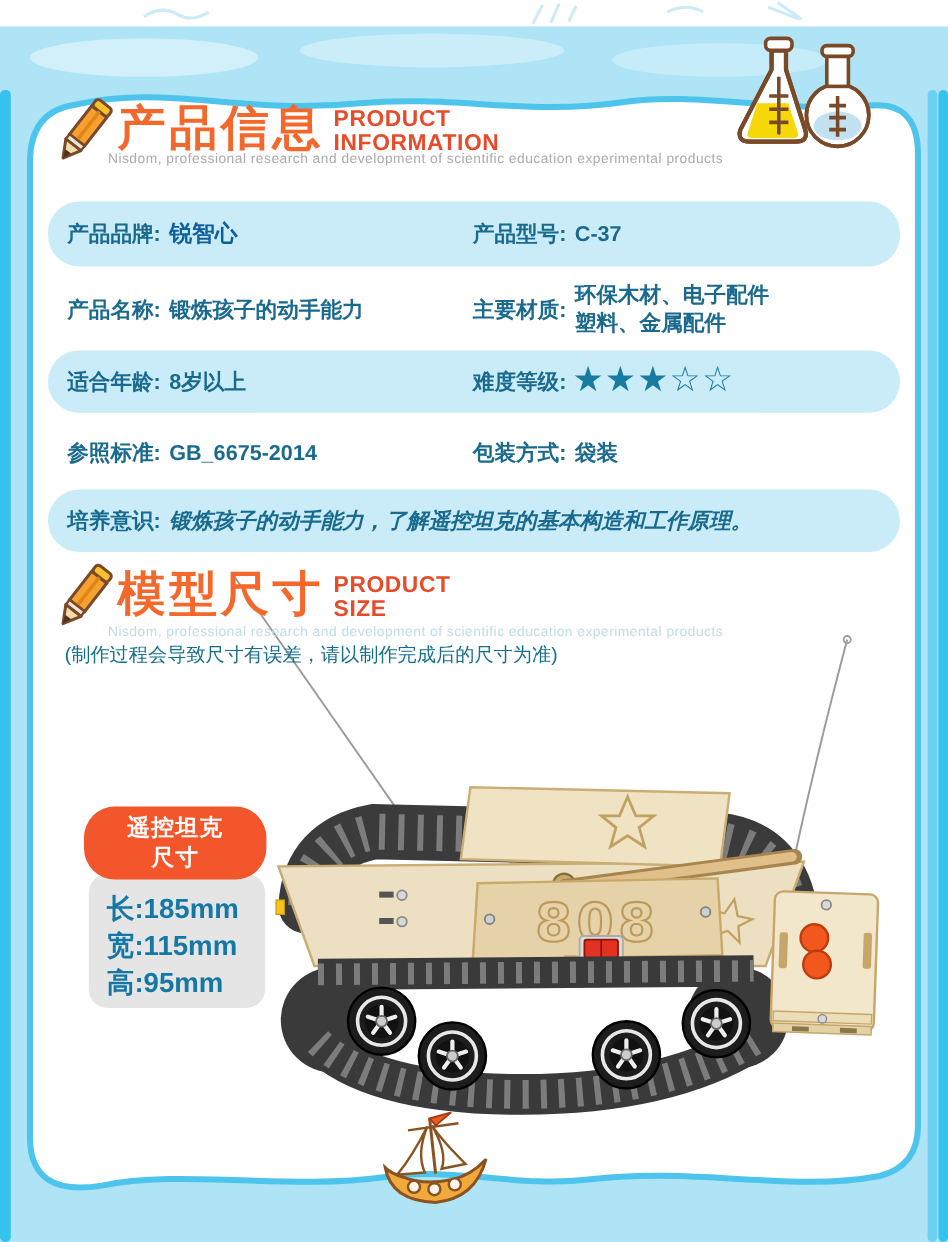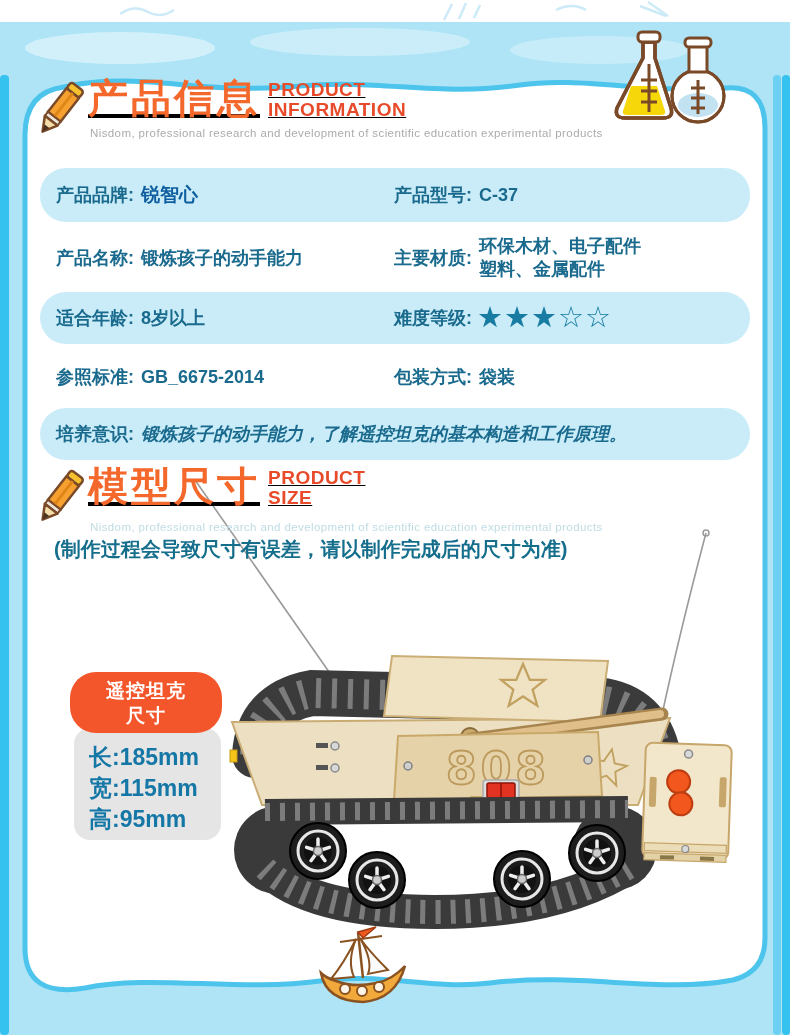--- a/index.html
+++ b/index.html
@@ -5,31 +5,31 @@
   html,body{margin:0;padding:0;background:#ffffff;}
   .canvas{position:relative;width:790px;height:1035px;overflow:hidden;
           font-family:"Liberation Sans","DejaVu Sans",sans-serif;background:#ffffff;}
   .canvas *{box-sizing:border-box;}
   svg{display:block;}
   .bg{position:absolute;left:0;top:0;z-index:0;}
   .flasks{position:absolute;left:605px;top:24px;z-index:3;}
   .figure{position:absolute;left:170px;top:460px;z-index:1;pointer-events:none;}
   .boat{position:absolute;left:316px;top:926px;z-index:3;}
 
-  .sec-header{position:absolute;left:32px;display:flex;align-items:flex-start;z-index:2;text-decoration:underline;}
+  .sec-header{position:absolute;left:42px;display:flex;align-items:center;z-index:2;}
   .sec1{top:74px;}
   .sec2{top:462px;}
   .pencil{margin:4px 2px 0 0;}
   .title-cn{font-size:40px;font-weight:900;color:#F4682C;letter-spacing:3px;line-height:48px;}
   .title-en{display:flex;flex-direction:column;margin:6px 0 0 8px;color:#E74B2A;
             font-weight:800;font-size:19px;line-height:1.04;letter-spacing:0.5px;}
   .subtitle{position:absolute;left:90px;font-size:11.5px;letter-spacing:0.4px;z-index:2;}
   .sub1{top:127px;color:#ABABAB;}
   .sub2{top:521px;color:#BFDCE3;}
-  .note{position:absolute;left:54px;top:536px;font-size:20px;font-weight:700;color:#156E8C;z-index:2;}
+  .note{position:absolute;left:54px;top:536px;font-size:16px;font-weight:400;color:#156E8C;z-index:2;}
 
   .spec{position:absolute;left:40px;top:0;width:710px;z-index:2;}
   .row{position:absolute;left:0;width:710px;display:flex;align-items:center;}
   .row.blue{background:#C9ECF8;border-radius:26px;}
   .r1{top:168px;height:54px;}
   .r2{top:228px;height:60px;justify-content:flex-end;}
   .r3{top:292px;height:52px;}
   .r4{top:350px;height:54px;}
   .r5{top:408px;height:52px;}
   .cell{display:flex;align-items:center;}

